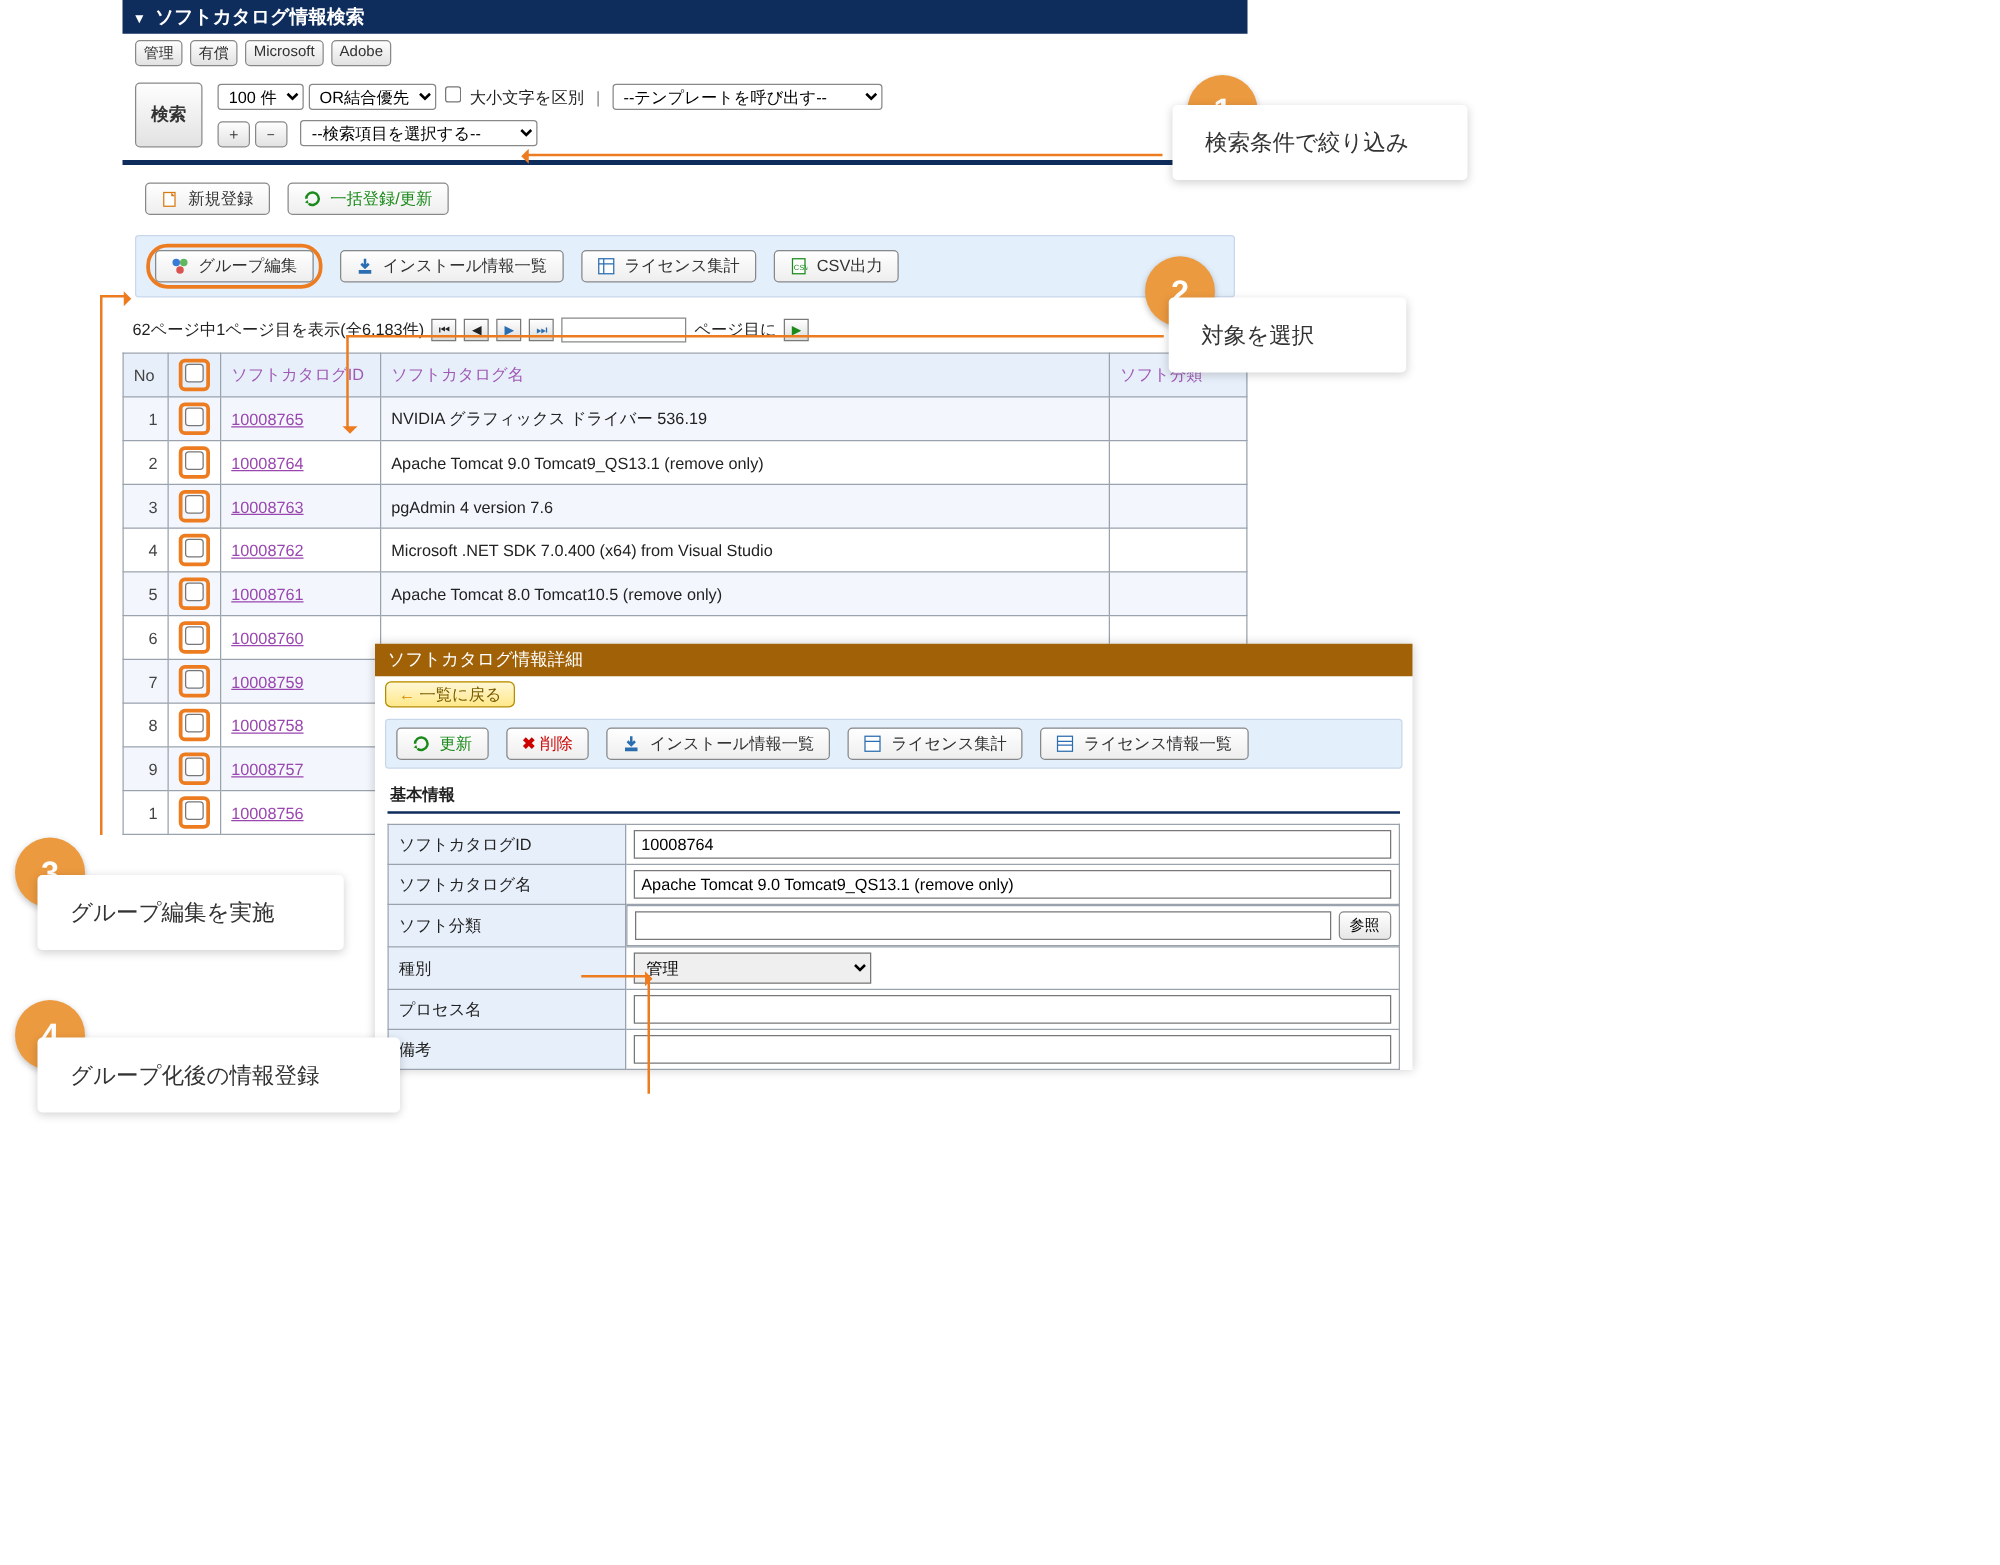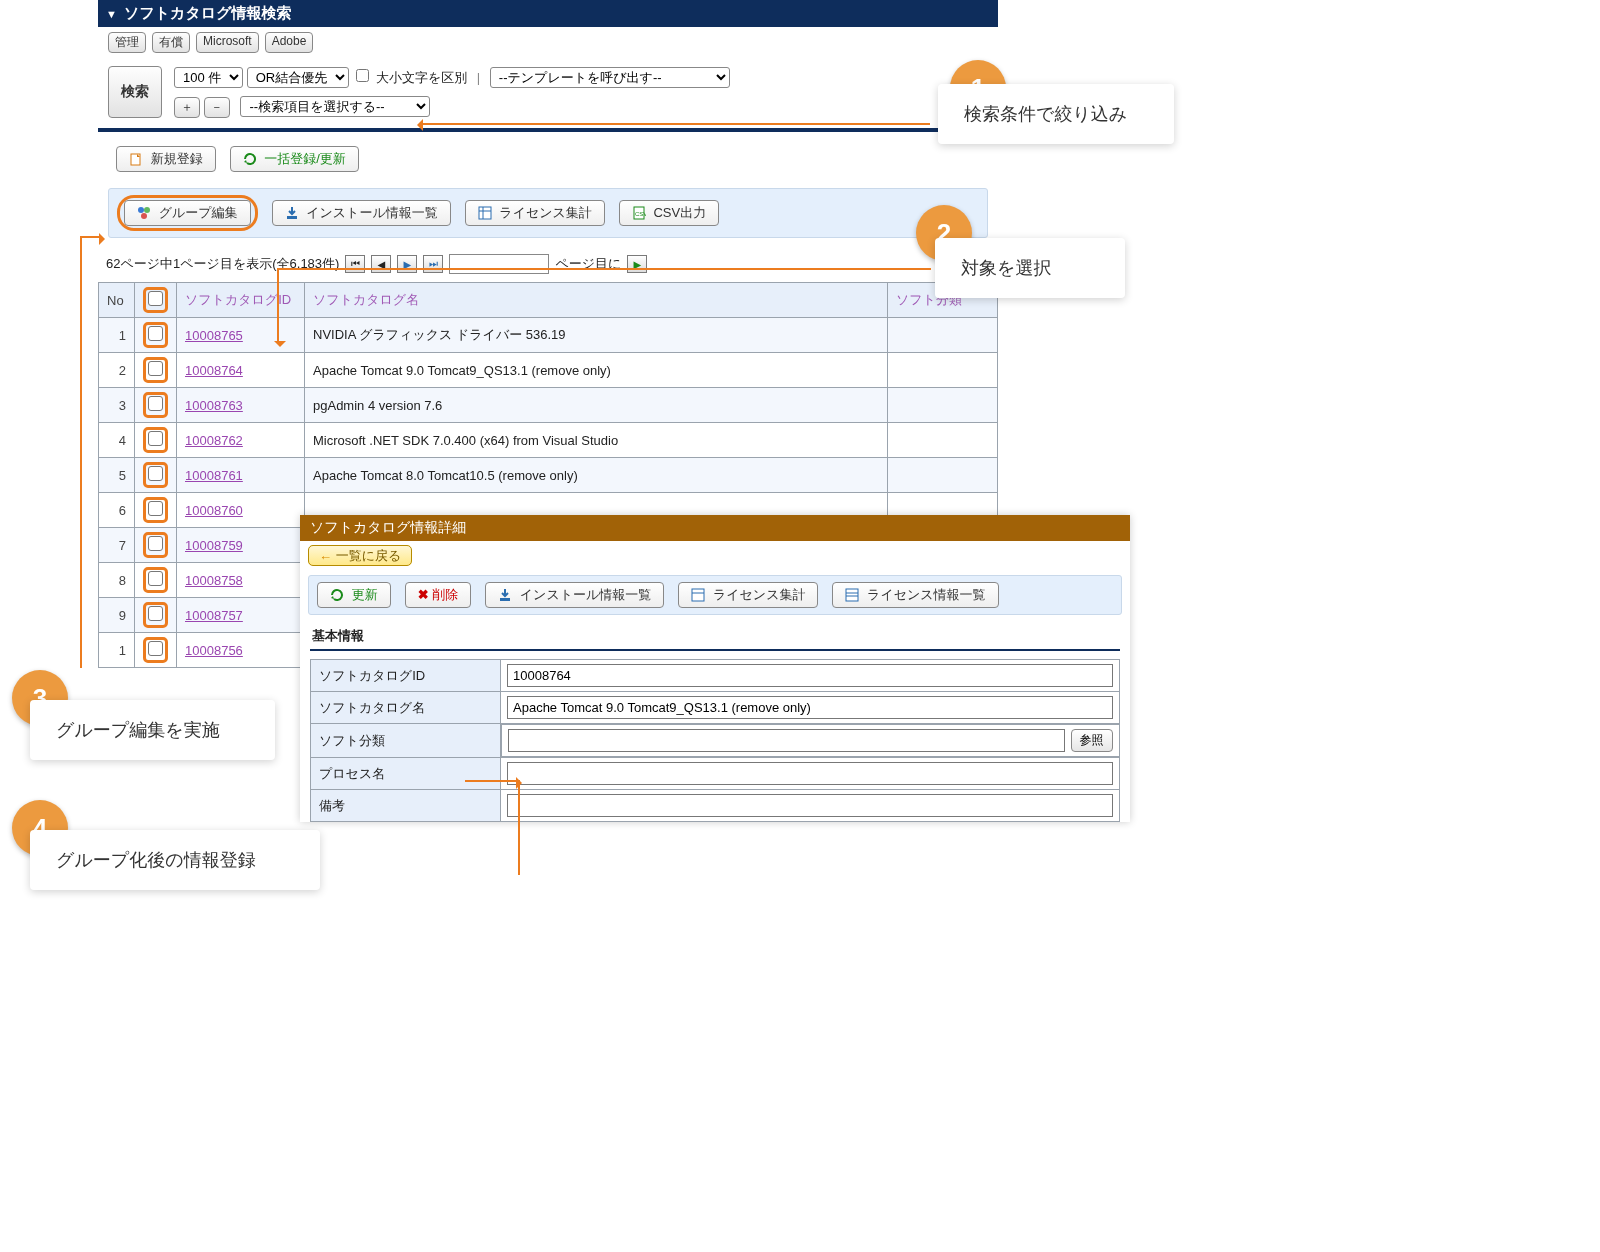--- a/index.html
+++ b/index.html
@@ -126,21 +126,21 @@
       <div>
         <select class="sel">
           <option>100 件</option>
         </select>
         <select class="sel">
           <option>OR結合優先</option>
         </select>
         <input type="checkbox" style="">
         <span>大小文字を区別</span>
         <span class="divider">|</span>
-        <select class="sel" style="width:240px">
+        <select class="sel" style="width:216px">
           <option>--テンプレートを呼び出す--</option>
         </select>
       </div>
       <div>
         <span class="btn small">＋</span>
         <span class="btn small">－</span>
         &nbsp;
         <select class="sel" style="width:190px">
           <option>--検索項目を選択する--</option>
         </select>
@@ -359,20 +359,28 @@
       <td><input class="inp" value="Apache Tomcat 9.0 Tomcat9_QS13.1 (remove only)" style=""></td>
     </tr>
     <tr>
       <th>ソフト分類</th>
       <td style="display:flex;gap:6px;">
         <input class="inp" style="flex: 1 1 0%;" value="">
         <button class="ref-btn">参照</button>
       </td>
     </tr>
     <tr>
+      <th>種別</th>
+      <td>
+        <select class="sel-wide">
+          <option>管理</option>
+        </select>
+      </td>
+    </tr>
+    <tr>
       <th>プロセス名</th>
       <td><input class="inp" value="" style=""></td>
     </tr>
     <tr>
       <th>備考</th>
       <td><input class="inp" value="" style=""></td>
     </tr>
   </tbody>
     </table>
 </div>

